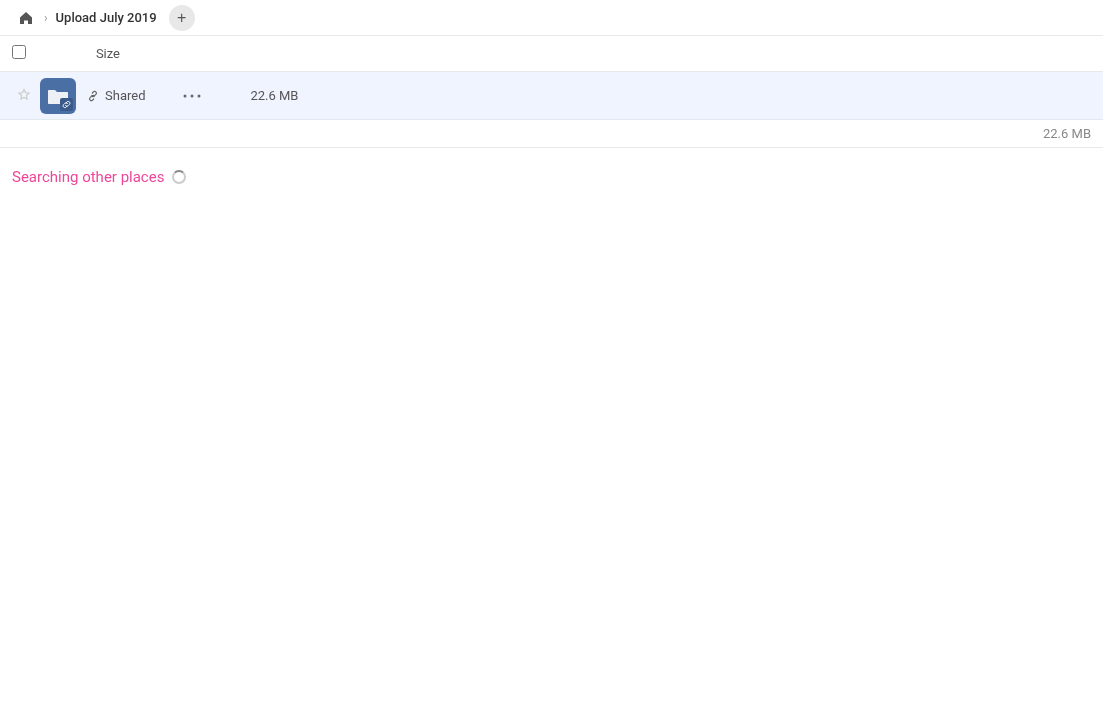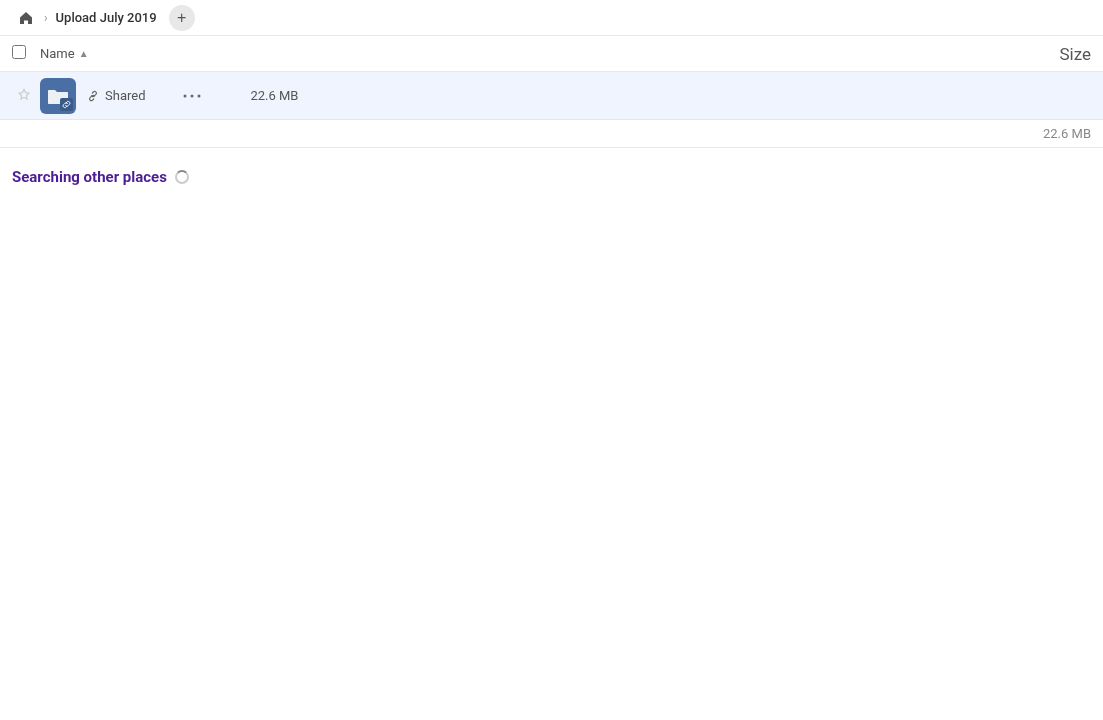--- a/index.html
+++ b/index.html
@@ -77,21 +77,21 @@
       font-size: 13px;
       color: #555;
       cursor: pointer;
       user-select: none;
     }
     .col-name .sort-arrow {
       font-size: 10px;
       color: #888;
     }
     .col-size {
-      font-size: 17px;
+      font-size: 13px;
       color: #555;
       width: 80px;
       text-align: right;
     }
 
     
     .file-row {
       display: flex;
       align-items: center;
       padding: 0 12px;
@@ -173,22 +173,21 @@
 
     
     .searching-section {
       padding: 20px 12px;
       display: flex;
       align-items: center;
       gap: 8px;
     }
     .searching-text {
       font-size: 15px;
-      color: #4c1d95;
-      font-weight: bold;
+      color: #ec4899;
     }
     .spinner {
       width: 14px;
       height: 14px;
       border: 2px solid #ccc;
       border-top-color: #888;
       border-radius: 50%;
       animation: spin 1s linear infinite;
       flex-shrink: 0;
     }
@@ -212,24 +211,20 @@
   <span class="breadcrumb-title">Upload July 2019</span>
   <button class="add-btn">
     <span>+</span>
   </button>
 </div>
 
 <div class="column-header">
   <div class="col-checkbox">
     <input type="checkbox" style="width: 14px; height: 14px; cursor: pointer;">
   </div>
-  <div class="col-name">
-    <span>Name</span>
-    <span class="sort-arrow">▲</span>
-  </div>
   <div class="col-size">
     <span>Size</span>
   </div>
 </div>
 
 <div class="file-row">
   <div class="star-btn">
     <svg width="16" height="16" viewBox="0 0 16 16">
       <path d="M8 1.5l1.545 3.13 3.455.502-2.5 2.437.59 3.44L8 9.385l-3.09 1.624.59-3.44L3 5.132l3.455-.502z" stroke="#ccc" fill="none" stroke-width="1.2"></path>
     </svg>

